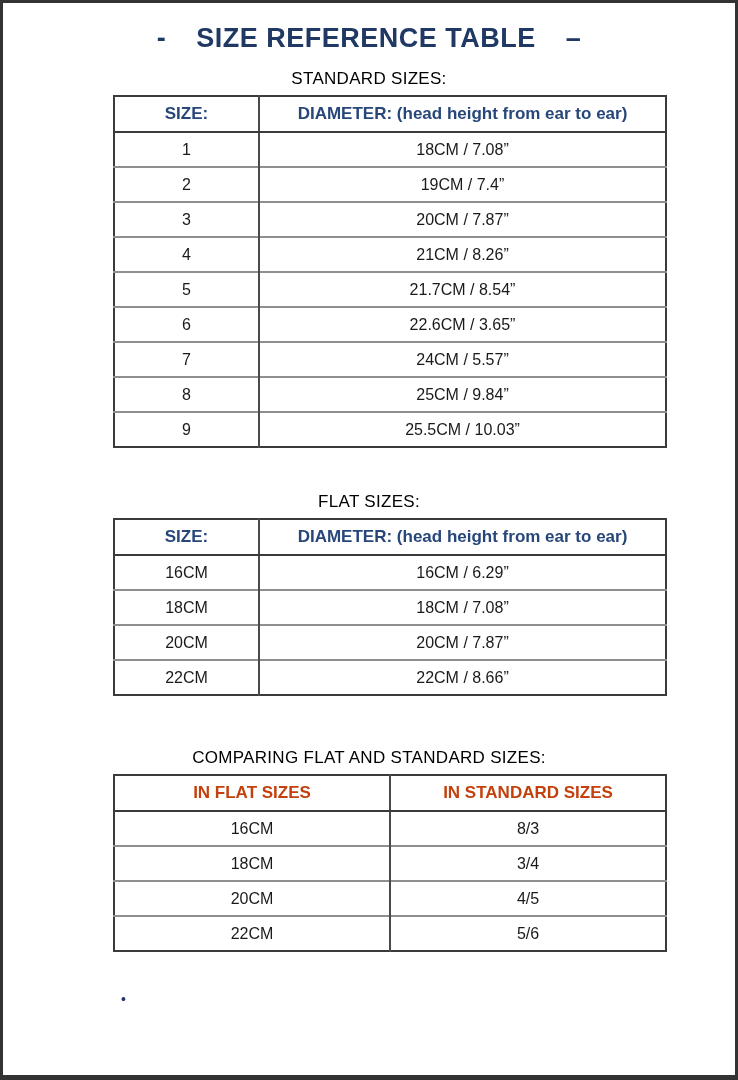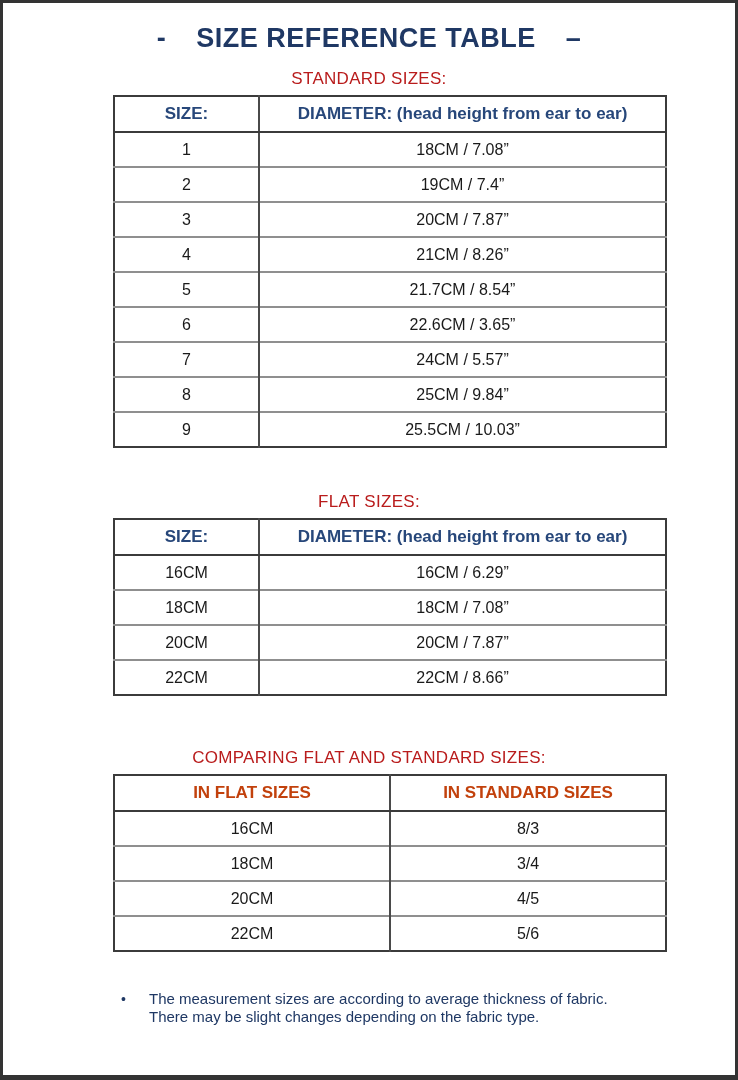--- a/index.html
+++ b/index.html
@@ -26,21 +26,21 @@
     align-items: center;
     gap: 30px;
     color: #1f3864;
     font-size: 27px;
     font-weight: bold;
     letter-spacing: 0.5px;
   }
   .title-row .dash { font-weight: bold; }
   .section-label {
     text-align: center;
-    color: #b91c1c;
+    color: #000000;
     font-size: 17px;
     letter-spacing: 0.3px;
   }
   .label-standard { margin-top: 15px; }
   .label-flat { margin-top: 44px; }
   .label-compare { margin-top: 52px; }
   table.sizes-table {
     width: 554px;
     margin: 6px 0 0 110px;
     border-collapse: collapse;
@@ -199,19 +199,15 @@
         </tr>
       <tr>
           <td>22CM</td>
           <td>5/6</td>
         </tr>
     </tbody>
   </table>
 
   <div class="footnote">
     <span class="bullet">•</span>
-    <span class="lines">
-      <div>The measurement sizes are according to average thickness of fabric.</div>
-      <div>There may be slight changes depending on the fabric type.</div>
-    </span>
   </div>
 
 </div>
 
 </body></html>

